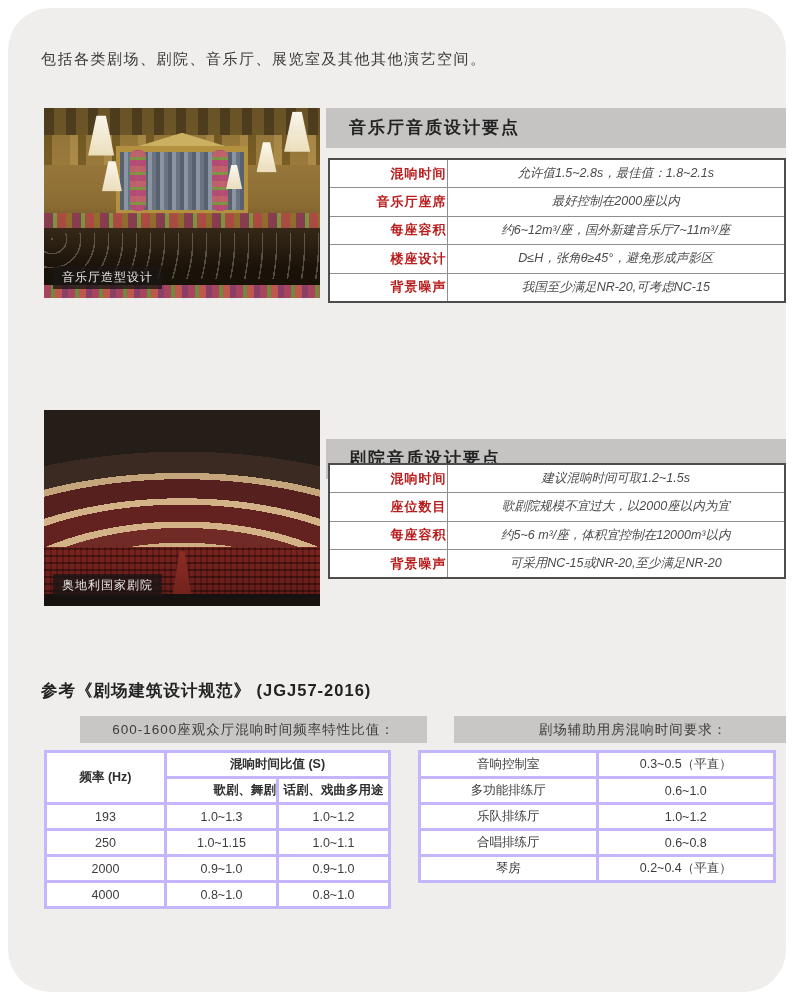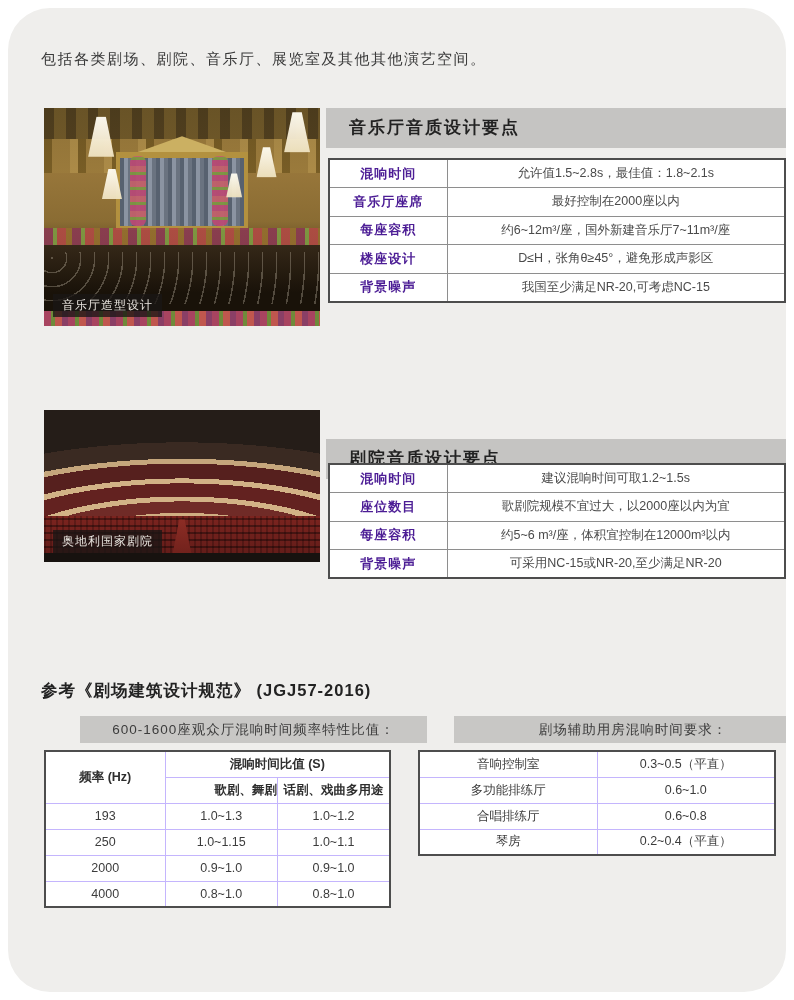--- a/index.html
+++ b/index.html
@@ -3,22 +3,22 @@
 <meta charset="utf-8">
 <style>
   * { box-sizing: border-box; margin: 0; padding: 0; }
   html,body { width:794px; height:1000px; background:#ffffff; font-family:"Liberation Sans","DejaVu Sans",sans-serif; }
   .card { position:absolute; left:8px; top:8px; width:778px; height:984px; background:#efeeec; border-radius:42px; overflow:hidden; }
 
   .intro { position:absolute; left:33px; top:42px; font-size:15px; color:#3a3a3a; letter-spacing:1.5px; font-weight:500; }
 
   
   .photo { position:absolute; overflow:hidden; background:#222; }
-  .photo1 { left:36px; top:100px; width:276px; height:218px;padding-left:20px; }
-  .photo2 { left:36px; top:402px; width:276px; height:152px; }
+  .photo1 { left:36px; top:100px; width:276px; height:190px;padding-left:20px; }
+  .photo2 { left:36px; top:402px; width:276px; height:196px; }
   .caption-badge { position:absolute; left:9px; bottom:9px; background:rgba(25,22,20,.78); color:#e8e4de; font-size:12px; padding:3px 9px; letter-spacing:1px; z-index:9; }
 
   
   .gh-base { position:absolute; inset:0; background:linear-gradient(#574422 0%, #7c6130 14%, #97763a 30%, #8a6c33 52%, #6b5226 62%, #2c2114 70%, #201810 100%); }
   .gh-ceiling { position:absolute; left:0; top:0; right:0; height:14%; background:repeating-linear-gradient(90deg,#4a3a1c 0 10px,#6b5527 10px 22px); opacity:.9; }
   .gh-gallery { position:absolute; left:0; top:14%; right:0; height:16%; background:repeating-linear-gradient(90deg,#6e551f 0 8px,#9c7c3c 8px 26px,#b3924c 26px 34px); opacity:.75; }
   .gh-organ { position:absolute; left:26%; top:20%; width:48%; height:36%; background:repeating-linear-gradient(90deg,#57616f 0 4px,#8b94a2 4px 8px,#6a7380 8px 12px); border:4px solid #b3913f; border-top-width:6px; }
   .gh-pediment { position:absolute; left:30%; top:13%; width:40%; height:9%; background:#cbb062; clip-path:polygon(50% 0,100% 100%,0 100%); }
   .gh-flower-col { position:absolute; top:22%; width:16px; height:32%; background:repeating-linear-gradient(0deg,#b84a74 0 6px,#7e9540 6px 9px,#c2606a 9px 15px); border-radius:6px; opacity:.95; }
   .gh-balcony { position:absolute; left:0; top:55%; right:0; height:8%; background:repeating-linear-gradient(90deg,#8a3a52 0 9px,#7d9a42 9px 13px,#b04a44 13px 22px,#946e2e 22px 28px); opacity:.9; }
@@ -59,31 +59,31 @@
   .section-bar { position:absolute; height:40px; background:#c5c4c2; color:#222; font-weight:bold; font-size:17px; line-height:40px; padding-left:23px; letter-spacing:2px; }
   .bar1 { left:318px; top:100px; width:542px; }
   .bar2 { left:318px; top:403px; width:460px;margin-top:28px; }
 
   
   table { border-collapse:collapse; table-layout:fixed; background:#fff; }
   .kv-table { position:absolute; width:458px; border:2px solid #4d4d4d; }
   .kv1 { left:320px; top:150px; }
   .kv2 { left:320px; top:455px; }
   .kv-table td { border:1px solid #8e8e8e; height:28.5px; text-align:center; vertical-align:middle; }
-  .kv-table td.k { width:118px; font-weight:bold; font-size:13px; color:#4c1d95; letter-spacing:1px; }
-  .kv-table td.v { font-size:12.5px; color:#4a4a4a; }
+  .kv-table td.k { width:118px; font-weight:bold; font-size:13px; color:#b91c1c; letter-spacing:1px;text-align:right; }
+  .kv-table td.v { font-size:12.5px; color:#4a4a4a;font-style:italic; }
 
   
   .ref-heading { position:absolute; left:33px; top:672px; font-size:16.5px; font-weight:bold; color:#222; letter-spacing:1px; }
   .subtitle-bar { position:absolute; top:708px; height:27px; background:#c8c7c5; color:#3c3c3c; font-size:13.5px; line-height:27px; text-align:center; letter-spacing:1px;margin-left:36px; }
   .sub1 { left:36px; width:347px; }
   .sub2 { left:410px; width:358px; }
 
   .ref-table { position:absolute; top:742px; border:2px solid #4d4d4d; }
-  .ref-table th, .ref-table td { border:1px solid #c4b5fd; height:26px; text-align:center; vertical-align:middle; font-size:12.5px; color:#3c3c3c; }
+  .ref-table th, .ref-table td { border:3px solid #c4b5fd; height:26px; text-align:center; vertical-align:middle; font-size:12.5px; color:#3c3c3c; }
   .ref-table th { font-weight:bold; color:#2e2e2e; }
   .ref1 { left:36px; width:347px; }
   .ref1 .c1 { width:120px; }
   .ref1 .c2 { width:110px;text-align:right; }
   .ref2 { left:410px; width:358px; }
   .ref2 .c1 { width:180px; }
 </style>
 </head>
 <body>
 
@@ -209,20 +209,24 @@
     <tbody>
     <tr>
       <td>音响控制室</td>
       <td>0.3~0.5（平直）</td>
     </tr>
     <tr>
       <td>多功能排练厅</td>
       <td>0.6~1.0</td>
     </tr>
     <tr>
+      <td>乐队排练厅</td>
+      <td>1.0~1.2</td>
+    </tr>
+    <tr>
       <td>合唱排练厅</td>
       <td>0.6~0.8</td>
     </tr>
     <tr>
       <td>琴房</td>
       <td>0.2~0.4（平直）</td>
     </tr>
   </tbody>
     </table>
 

